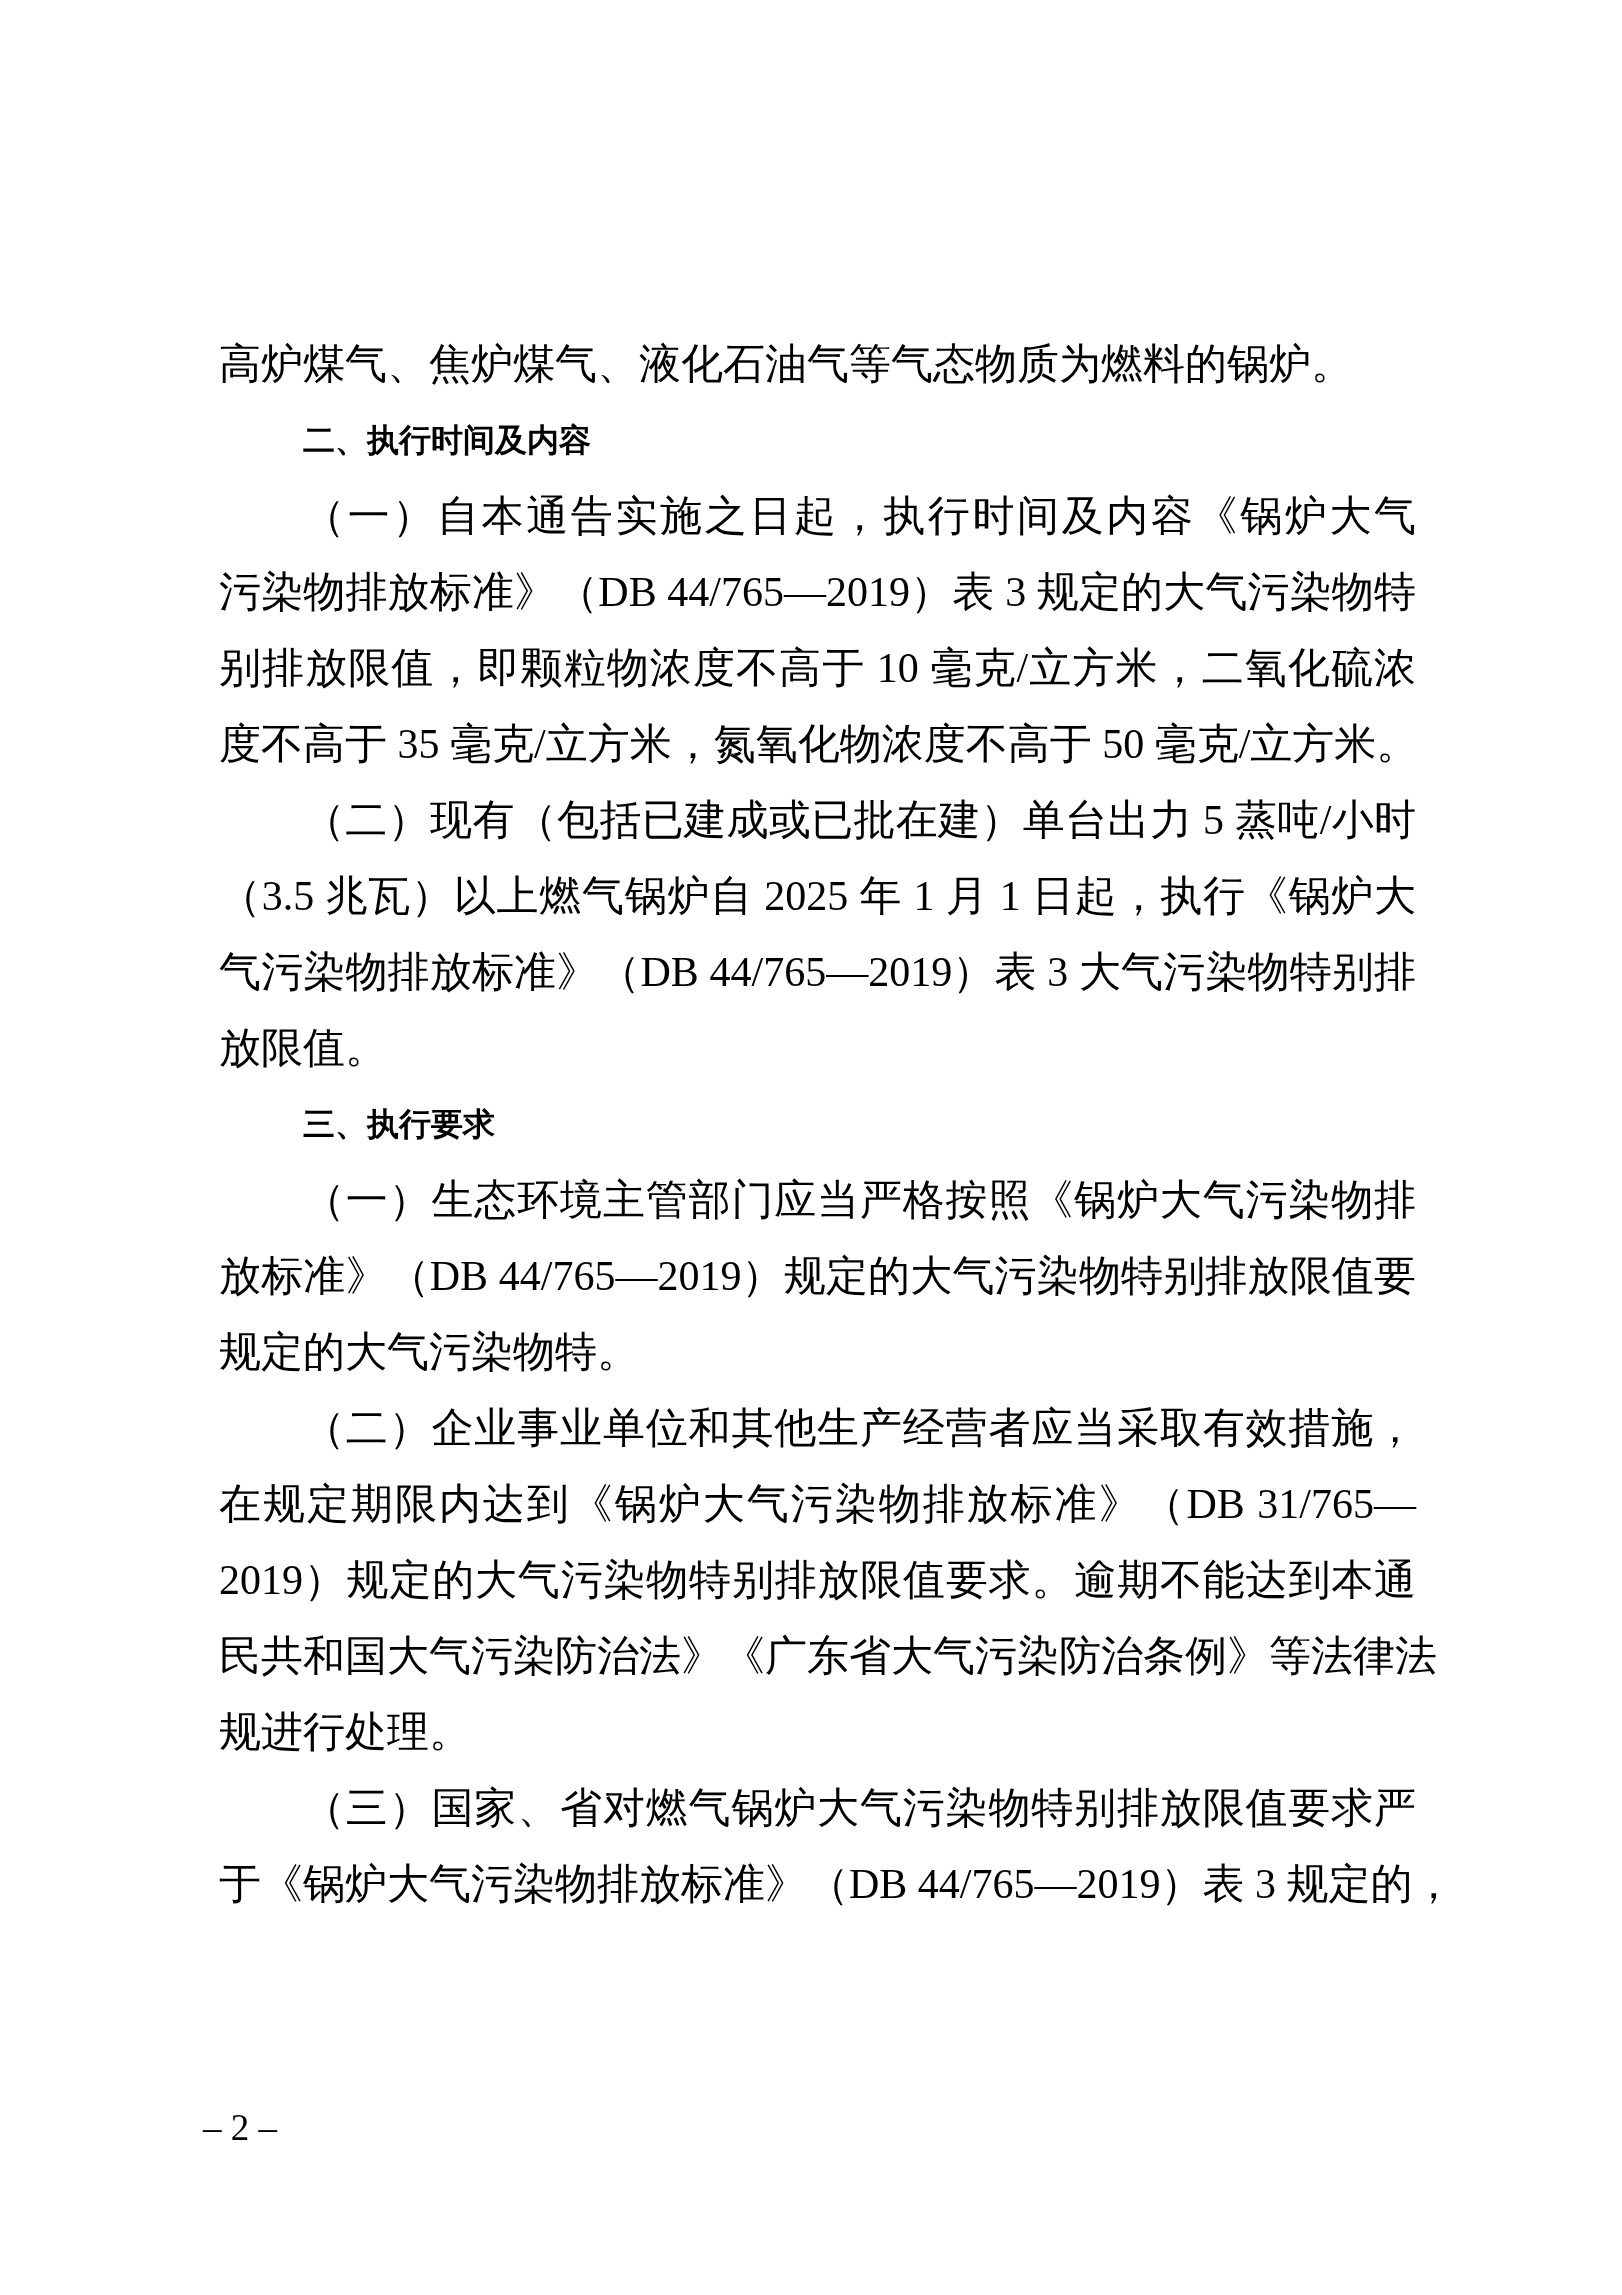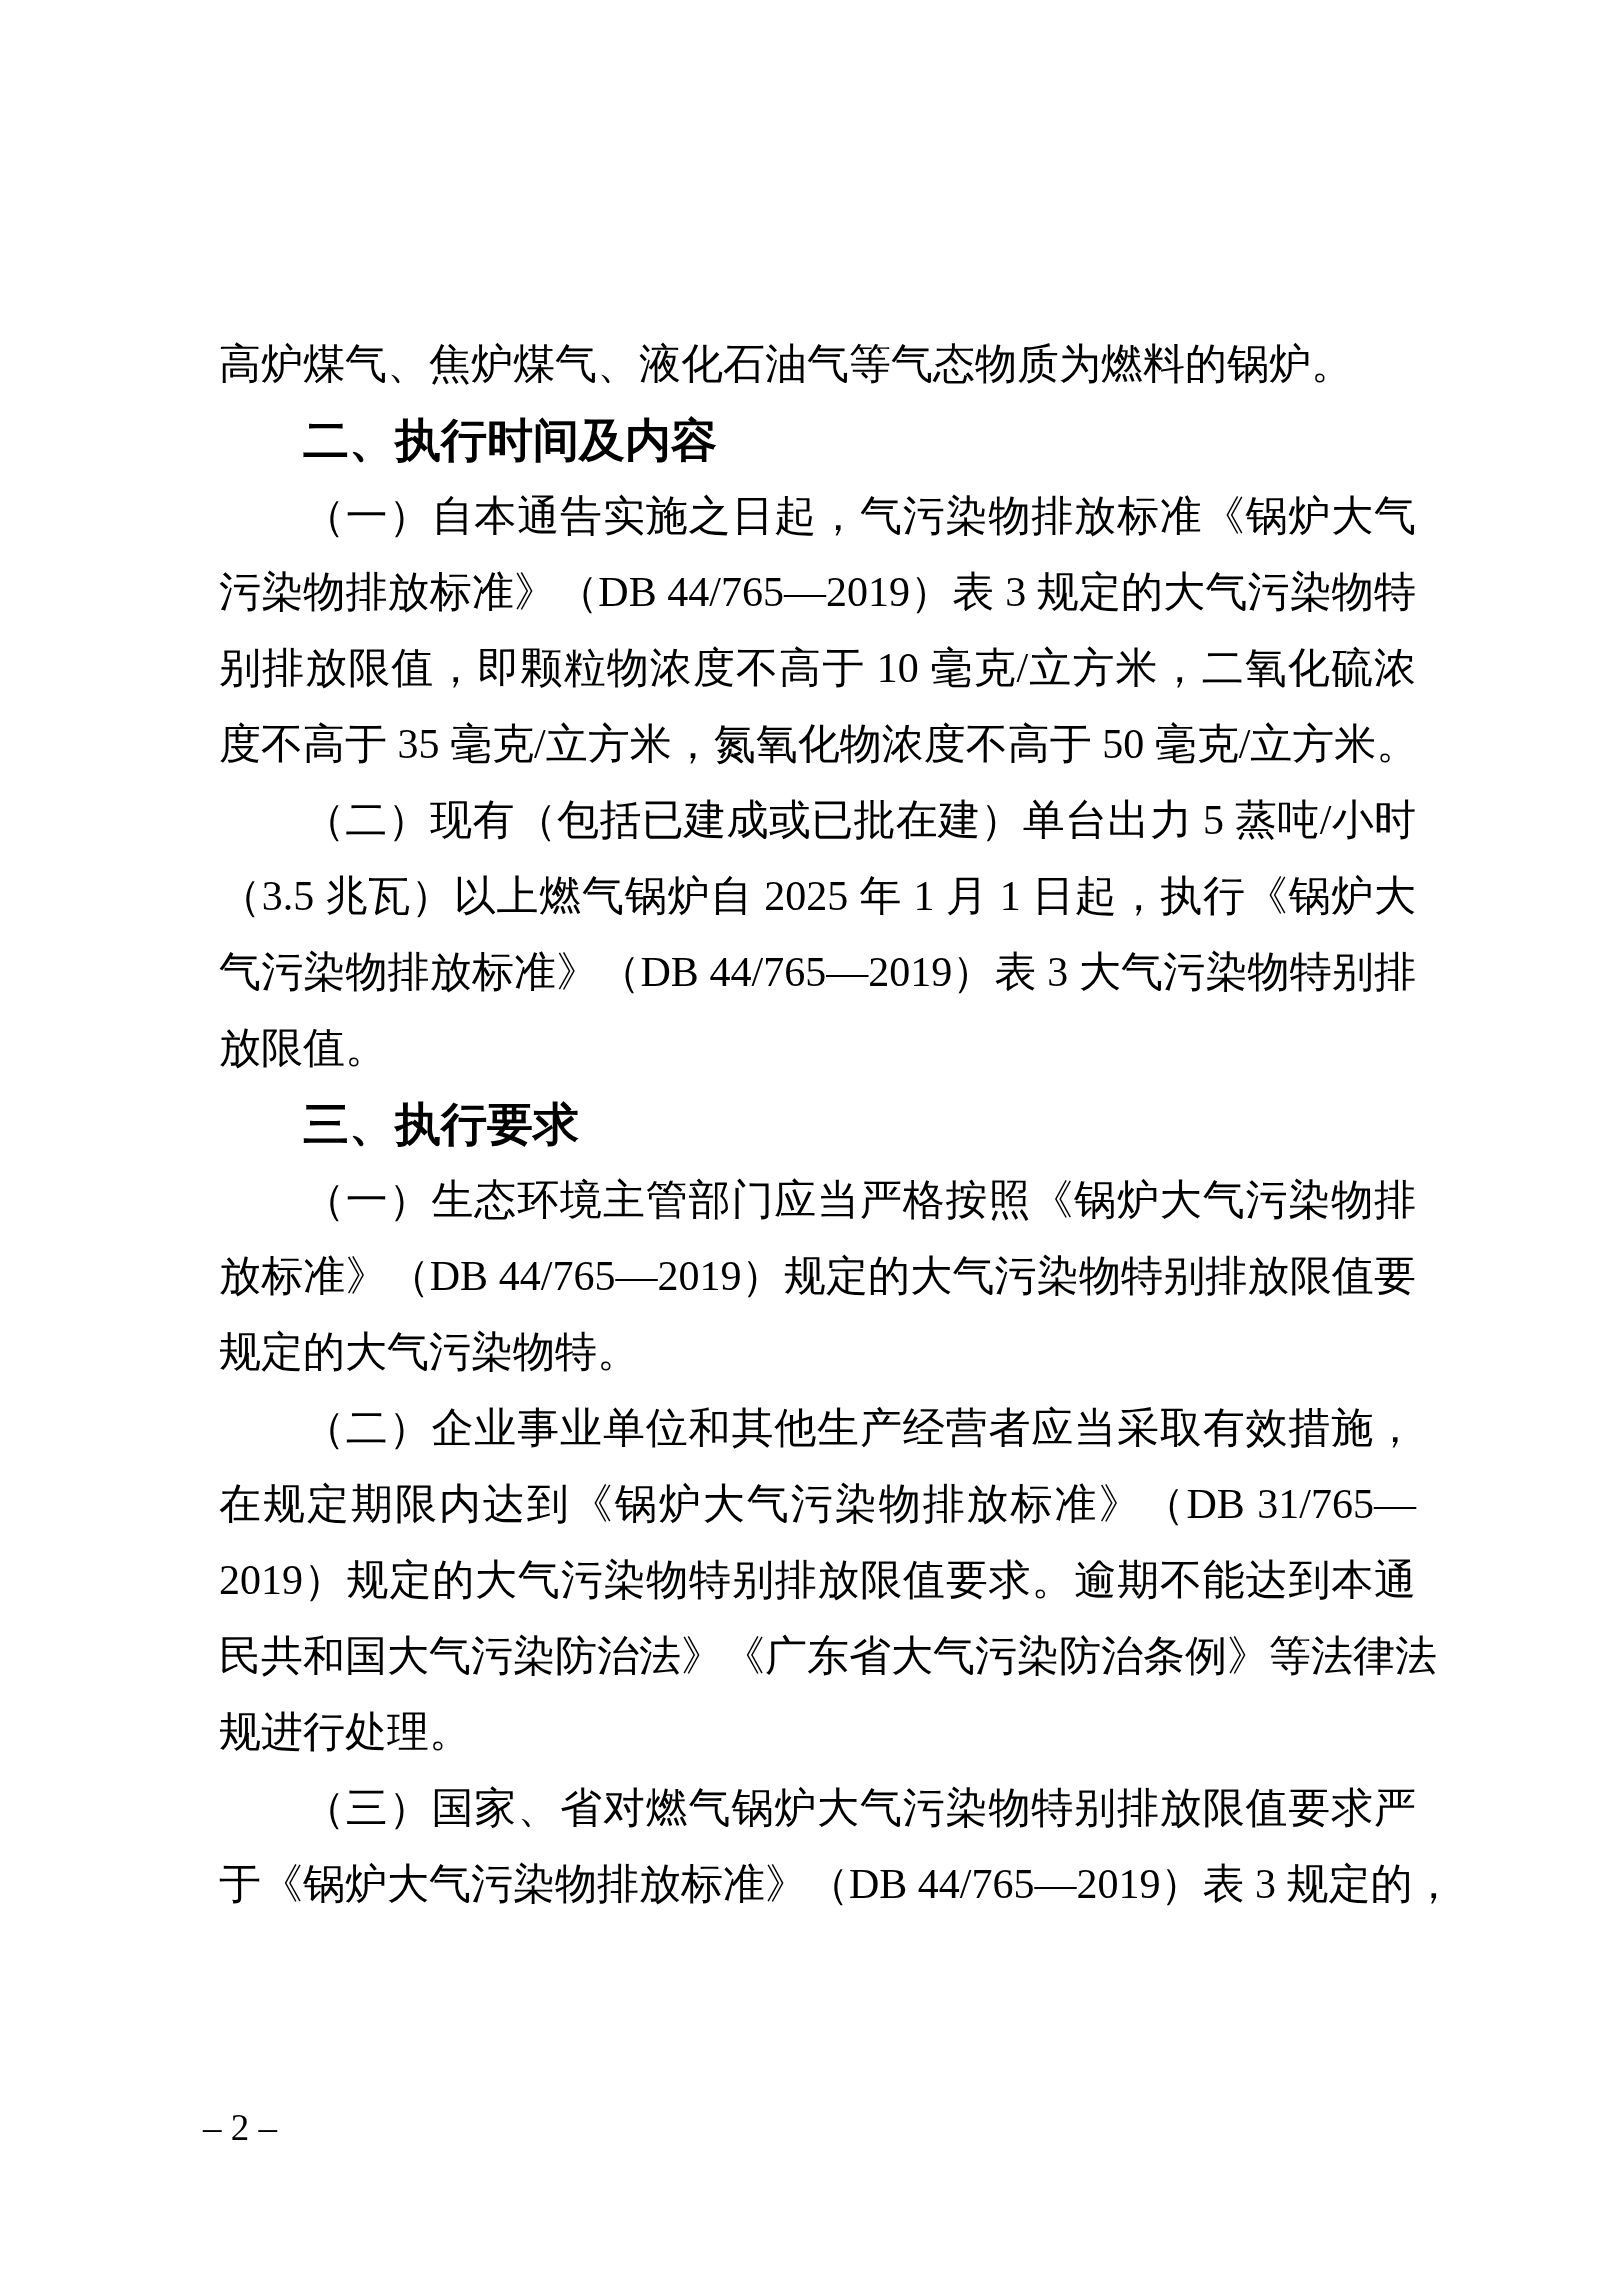--- a/index.html
+++ b/index.html
@@ -41,41 +41,41 @@
   .line.just {
     text-align: justify;
     text-align-last: justify;
   }
   .line.ind {
     text-indent: 84px;
   }
   .line.heading {
     font-family: "Liberation Sans", "DejaVu Sans", sans-serif;
     font-weight: 700;
-    font-size: 46px;
+    font-size: 32px;
   }
   .footer {
     position: absolute;
     left: 203px;
     top: 2085px;
     font-size: 37px;
     line-height: 37px;
     color: #000000;
     font-family: "Liberation Serif", "DejaVu Serif", serif;
     white-space: nowrap;
   }
 </style>
 </head>
 <body>
 
 <div class="page">
   <div class="text-block" id="body-block">
       <div class="line">高炉煤气、焦炉煤气、液化石油气等气态物质为燃料的锅炉。</div>
       <div class="line heading ind">二、执行时间及内容</div>
-      <div class="line just ind">（一）自本通告实施之日起，气污染物排放标准《锅炉大气</div>
+      <div class="line just ind">（一）自本通告实施之日起，执行时间及内容《锅炉大气</div>
       <div class="line just">污染物排放标准》（DB 44/765—2019）表 3 规定的大气污染物特</div>
       <div class="line just">别排放限值，即颗粒物浓度不高于 10 毫克/立方米，二氧化硫浓</div>
       <div class="line just">度不高于 35 毫克/立方米，氮氧化物浓度不高于 50 毫克/立方米。</div>
       <div class="line just ind">（二）现有（包括已建成或已批在建）单台出力 5 蒸吨/小时</div>
       <div class="line just">（3.5 兆瓦）以上燃气锅炉自 2025 年 1 月 1 日起，执行《锅炉大</div>
       <div class="line just">气污染物排放标准》（DB 44/765—2019）表 3 大气污染物特别排</div>
       <div class="line">放限值。</div>
       <div class="line heading ind">三、执行要求</div>
       <div class="line just ind">（一）生态环境主管部门应当严格按照《锅炉大气污染物排</div>
       <div class="line just">放标准》（DB 44/765—2019）规定的大气污染物特别排放限值要</div>

